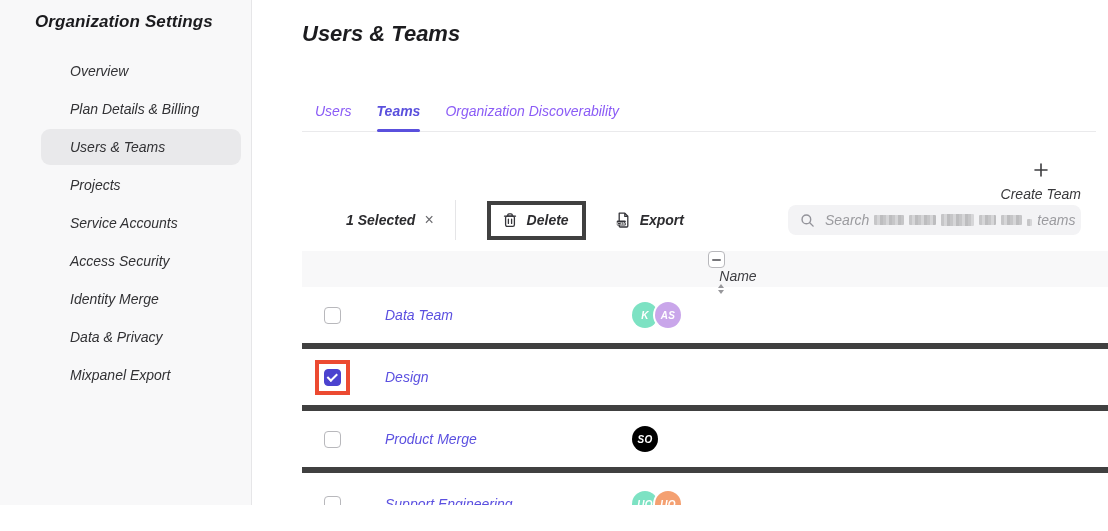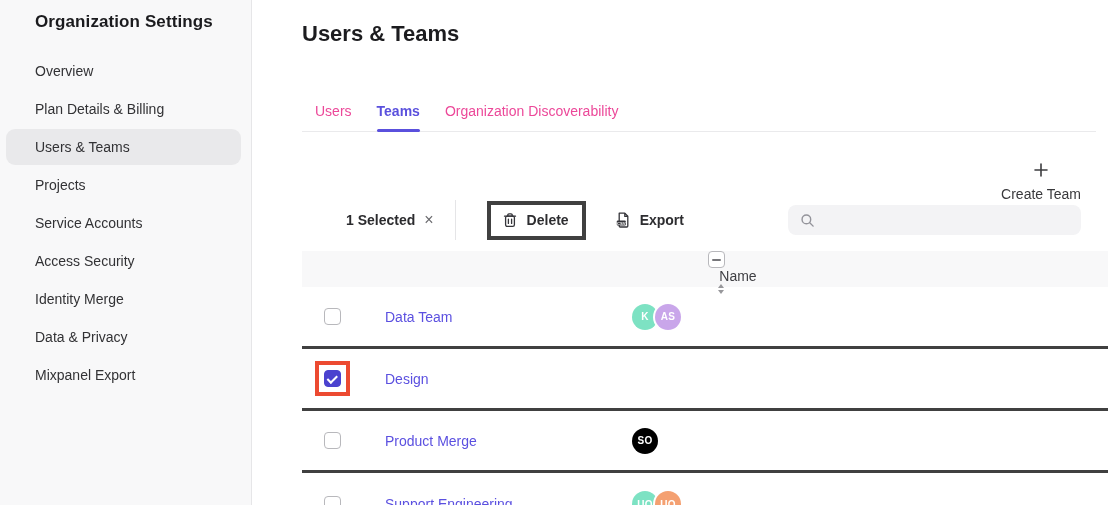--- a/index.html
+++ b/index.html
@@ -1,39 +1,39 @@
 <!DOCTYPE html>
 <html><head>
 <meta charset="utf-8">
 <style>
   * { margin:0; padding:0; box-sizing:border-box; }
   html,body { background:#fff; }
   body { font-family:"Liberation Sans","DejaVu Sans",sans-serif; }
-  .app { position:relative; width:1108px; height:505px; background:#fff; overflow:hidden; }
+  .app { position:relative; width:1108px; height:505px; background:#fff; overflow:hidden;font-style:italic; }
 
   
   .sidebar { position:absolute; left:0; top:0; width:252px; height:100%;
              background:#f8f8f9; border-right:1px solid #e6e6e8; }
   .sidebar-title { padding:12px 0 0 35px; font-size:17px; font-weight:bold;
                    color:#1b1b1e; letter-spacing:.1px; }
-  .nav { margin-top:21px; }
+  .nav { margin-top:21px;margin-left:35px; }
   .nav-item { height:36px; margin:0 10px 2px 6px; padding-left:29px; display:flex;
               align-items:center; font-size:14px; color:#323235; border-radius:9px;
               cursor:pointer; }
   .nav-item.active { background:#e9e9eb; }
 
   
   .main { position:absolute; left:253px; top:0; right:0; bottom:0; }
   .page-title { position:absolute; left:49px; top:21px; font-size:22px;
                 font-weight:bold; color:#1c1c1f; }
 
   .tabs { position:absolute; left:49px; top:90px; width:794px; height:42px;
           border-bottom:1px solid #eaeaec; display:flex; align-items:center;
           padding-left:13px; gap:25px; }
-  .tab { position:relative; font-size:14px; color:#ec4899; height:100%;
+  .tab { position:relative; font-size:14px; color:#8b5cf6; height:100%;
          display:flex; align-items:center; cursor:pointer; }
   .tab.active { color:#5a50dd; font-weight:bold; }
   .tab.active::after { content:""; position:absolute; left:0; right:0; bottom:-1px;
                        height:3px; background:#5a50dd; border-radius:2px; }
 
   .create-team { position:absolute; top:163px; right:27px; display:flex;
                  align-items:center; gap:9px; font-size:14px; color:#39393c;
                  cursor:pointer;flex-direction:column; }
 
   
@@ -63,21 +63,21 @@
            padding-left:22px;flex-direction:column; }
   .col-name { margin-left:44px; font-size:14px; color:#3f3f43; }
   .sort { display:inline-flex; flex-direction:column; gap:2px; margin-left:9px;
           vertical-align:middle; cursor:pointer; }
   .sort i { display:block; width:0; height:0; border-left:3.5px solid transparent;
             border-right:3.5px solid transparent; }
   .sort .up { border-bottom:4px solid #97979b; }
   .sort .down { border-top:4px solid #97979b; }
 
   .row { height:62px; display:flex; align-items:center; padding-left:22px;
-         border-bottom:3px solid #404040; }
+         border-bottom:6px solid #404040; }
   .row:last-child { border-bottom:none; }
   .cb-cell { position:relative; width:17px; height:17px; flex:none; }
   .cb { width:17px; height:17px; border:1.5px solid #b8b8bc; border-radius:4px;
         background:#fff; cursor:pointer; display:flex; align-items:center;
         justify-content:center; }
   .cb.indet::after { content:""; width:9px; height:2px; background:#77777b; border-radius:1px; }
   .cb.checked { background:#4b42cf; border-color:#4b42cf; }
   .cb.checked::after { content:""; width:8px; height:4px; border-left:2px solid #fff;
                        border-bottom:2px solid #fff; transform:rotate(-45deg) translate(0,-1px); }
   .cb-annot { display:none; position:absolute; left:-9px; top:-9px; width:35px; height:35px;
@@ -162,20 +162,30 @@
         <span>Export</span>
       </div>
 
       <div class="search-box">
         <span class="icon">
           <svg width="15" height="15" viewBox="0 0 16 16" fill="none" stroke="#93939a" stroke-width="1.5">
               <circle cx="6.8" cy="6.8" r="4.6"></circle>
               <path d="M10.4 10.4 14 14" stroke-linecap="round"></path>
             </svg>
         </span>
+        <span class="search-ph">
+          <span>Search</span>
+          <span class="redact r1"></span>
+          <span class="redact r2"></span>
+          <span class="redact r3"></span>
+          <span class="redact r4"></span>
+          <span class="redact r5"></span>
+          <span class="redact r6"></span>
+          <span>teams</span>
+        </span>
       </div>
     </div>
 
     <div class="table">
       <div class="thead">
         <div class="cb-cell">
           <div class="cb indet"></div>
         </div>
         <span class="col-name">Name</span>
         <span class="sort">

